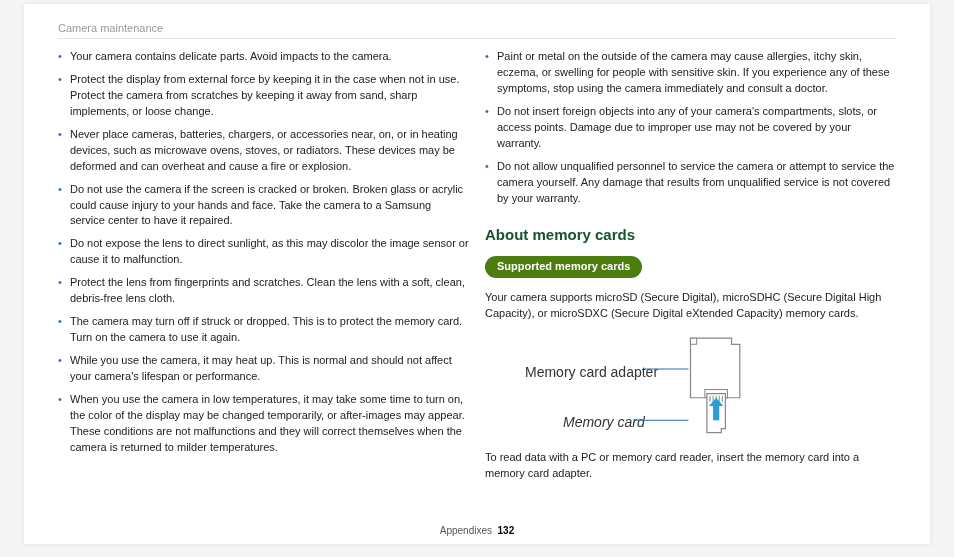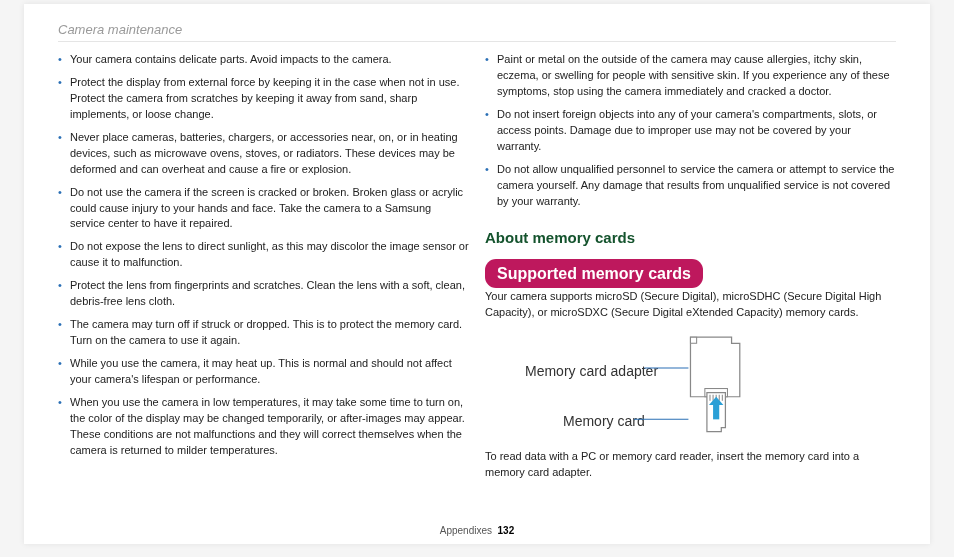--- a/index.html
+++ b/index.html
@@ -15,24 +15,23 @@
     background: #fff;
     width: 906px;
     height: 540px;
     margin: 4px auto 0 auto;
     box-shadow: 0 0 6px rgba(0,0,0,0.08);
     position: relative;
     padding: 18px 34px 0 34px;
     box-sizing: border-box;
   }
   .breadcrumb {
-    font-size: 13px;
+    font-size: 11px;
     color: #9a9a9a;
     margin-bottom: 4px;
-    font-style: italic;
   }
   .hr {
     border: none;
     border-top: 1px solid #e5e5e5;
     margin: 4px 0 10px 0;
   }
   .columns {
     display: flex;
     gap: 16px;
   }
@@ -62,27 +61,27 @@
     line-height: 1.45;
   }
   h2.section {
     color: #14532d;
     font-size: 15px;
     font-weight: 600;
     margin: 18px 0 10px 0;
   }
   .pill {
     display: inline-block;
-    background: #be185d;
+    background: #4d7c0f;
     color: #fff;
-    font-size: 16px;
+    font-size: 11px;
     font-weight: 600;
     padding: 3px 12px;
     border-radius: 11px;
-    margin-bottom: 1px;
+    margin-bottom: 12px;
   }
   .body-text {
     font-size: 11px;
     line-height: 1.45;
     margin: 0 0 10px 0;
   }
   .diagram {
     position: relative;
     height: 110px;
     margin: 6px 0 8px 0;
@@ -130,34 +129,34 @@
         <li>Do not expose the lens to direct sunlight, as this may discolor the image sensor or cause it to malfunction.</li>
         <li>Protect the lens from fingerprints and scratches. Clean the lens with a soft, clean, debris-free lens cloth.</li>
         <li>The camera may turn off if struck or dropped. This is to protect the memory card. Turn on the camera to use it again.</li>
         <li>While you use the camera, it may heat up. This is normal and should not affect your camera's lifespan or performance.</li>
         <li>When you use the camera in low temperatures, it may take some time to turn on, the color of the display may be changed temporarily, or after-images may appear. These conditions are not malfunctions and they will correct themselves when the camera is returned to milder temperatures.</li>
       </ul>
     </div>
 
     <div class="col">
       <ul class="bullets">
-        <li>Paint or metal on the outside of the camera may cause allergies, itchy skin, eczema, or swelling for people with sensitive skin. If you experience any of these symptoms, stop using the camera immediately and cracked a doctor.</li>
+        <li>Paint or metal on the outside of the camera may cause allergies, itchy skin, eczema, or swelling for people with sensitive skin. If you experience any of these symptoms, stop using the camera immediately and consult a doctor.</li>
         <li>Do not insert foreign objects into any of your camera's compartments, slots, or access points. Damage due to improper use may not be covered by your warranty.</li>
         <li>Do not allow unqualified personnel to service the camera or attempt to service the camera yourself. Any damage that results from unqualified service is not covered by your warranty.</li>
       </ul>
 
       <h2 class="section">About memory cards</h2>
 
       <div class="pill">Supported memory cards</div>
 
       <p class="body-text">Your camera supports microSD (Secure Digital), microSDHC (Secure Digital High Capacity), or microSDXC (Secure Digital eXtended Capacity) memory cards.</p>
 
       <div class="diagram">
         <span class="lbl" style="left:40px; top:30px;">Memory card adapter</span>
-        <span class="lbl" style="left:78px; top:80px;">Memory card</span>
+        <span class="lbl" style="left:78px; top:80px;font-style:italic;">Memory card</span>
         <svg viewBox="0 0 400 110">
 
           <line x1="155" y1="36" x2="198" y2="36" stroke="#2a6fb5" stroke-width="1"></line>
           <line x1="145" y1="86" x2="198" y2="86" stroke="#2a6fb5" stroke-width="1"></line>
 
           <path d="M200 6 L240 6 L240 12 L248 12 L248 64 L200 64 Z" fill="#fff" stroke="#888" stroke-width="1.2"></path>
 
           <path d="M200 6 L206 6 L206 12 L200 12 Z" fill="#fff" stroke="#888" stroke-width="1"></path>
 
           <rect x="214" y="56" width="22" height="8" fill="#fff" stroke="#888" stroke-width="1"></rect>

